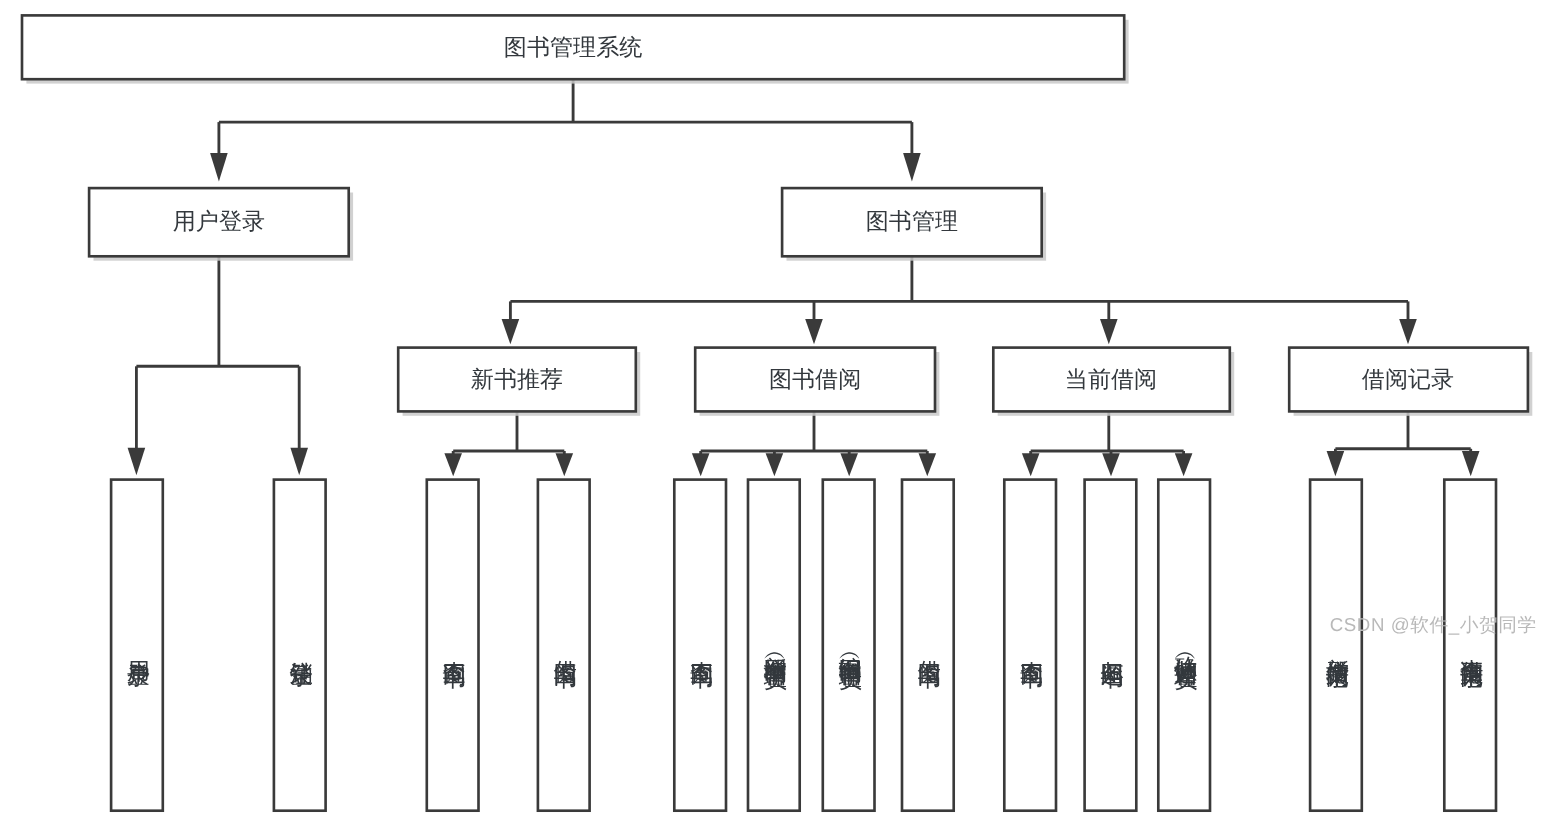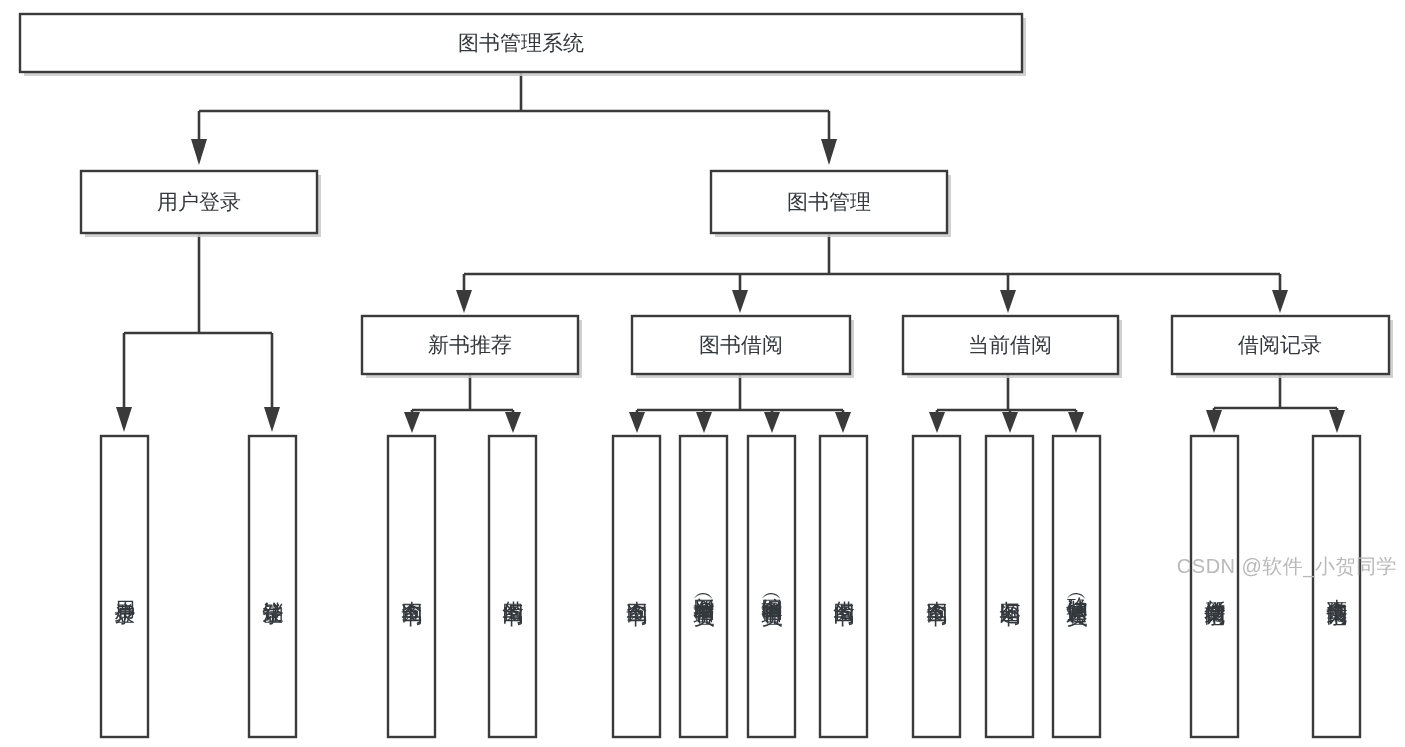--- a/index.html
+++ b/index.html
@@ -67,21 +67,21 @@
     color: #33383d;
     white-space: nowrap;
     pointer-events: none;
     user-select: none;
   }
   #watermark {
     position: absolute;
     right: 8px;
     bottom: 4px;
     font-family: "Liberation Sans", "DejaVu Sans", sans-serif;
-    font-size: 20px;
+    font-size: 17px;
     color: #b9b9b9;
     letter-spacing: 0.5px;
     white-space: nowrap;
   }
 </style>
 </head>
 <body>
 
 <div id="diagram-root">
 

